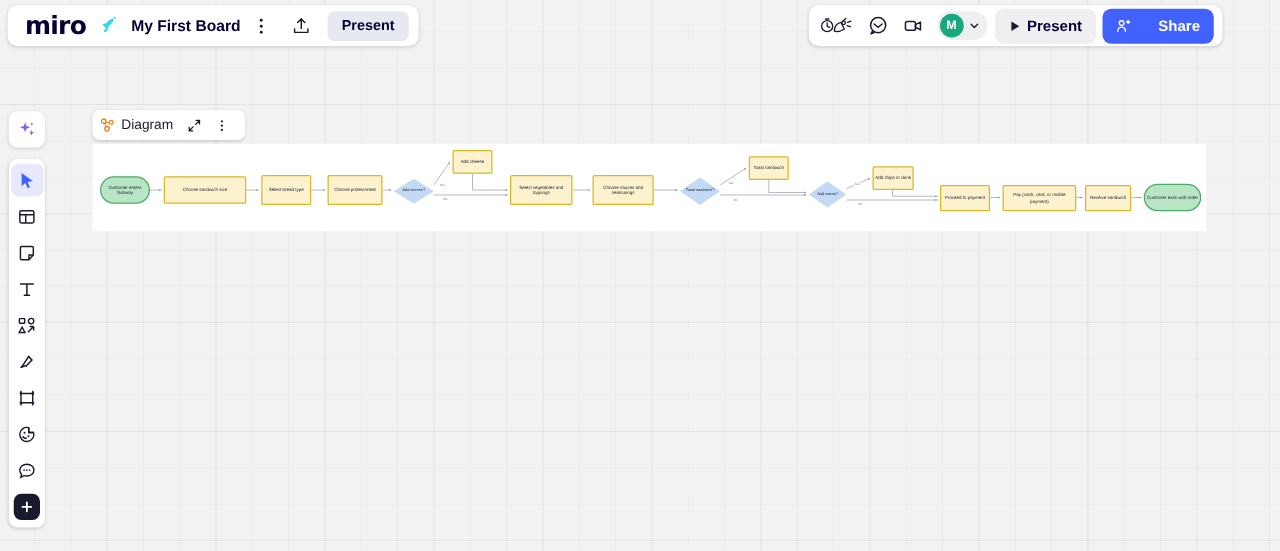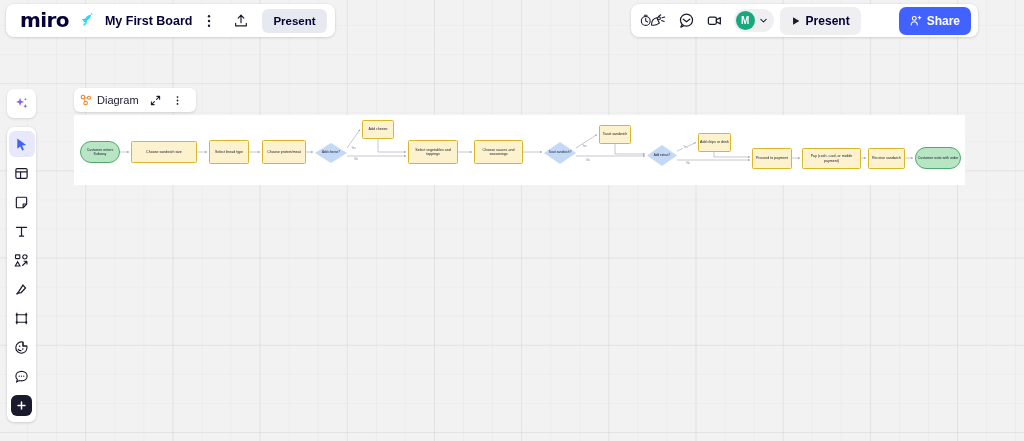--- a/index.html
+++ b/index.html
@@ -75,27 +75,26 @@
   }
   .present-btn {
     display: flex; align-items: center; gap: 5px;
     background: #EFEFF2; color: #050038;
     font-size: 12px; font-weight: 700;
     border-radius: 7px; border: none;
     padding: 7px 11px; cursor: pointer; margin-right: 3px;
     font-family: "Liberation Sans", sans-serif;
   }
   .share-btn {
-    display: flex; align-items: center; gap: 5px;
+    display: flex; align-items: center; gap: 22px;
     background: #4262FF; color: #fff;
     font-size: 12px; font-weight: 700;
     border-radius: 7px; border: none;
     padding: 7px 11px; cursor: pointer;
     font-family: "Liberation Sans", sans-serif;
-    margin-left: 33px;
   }
 
   
   .tool-ai {
     position: absolute; left: 7px; top: 89px;
     width: 29px; height: 29px; border-radius: 7px;
     background: #fff; box-shadow: 0 1px 3px rgba(0,0,0,0.12);
     display: flex; align-items: center; justify-content: center; cursor: pointer;
   }
   .toolbar {

